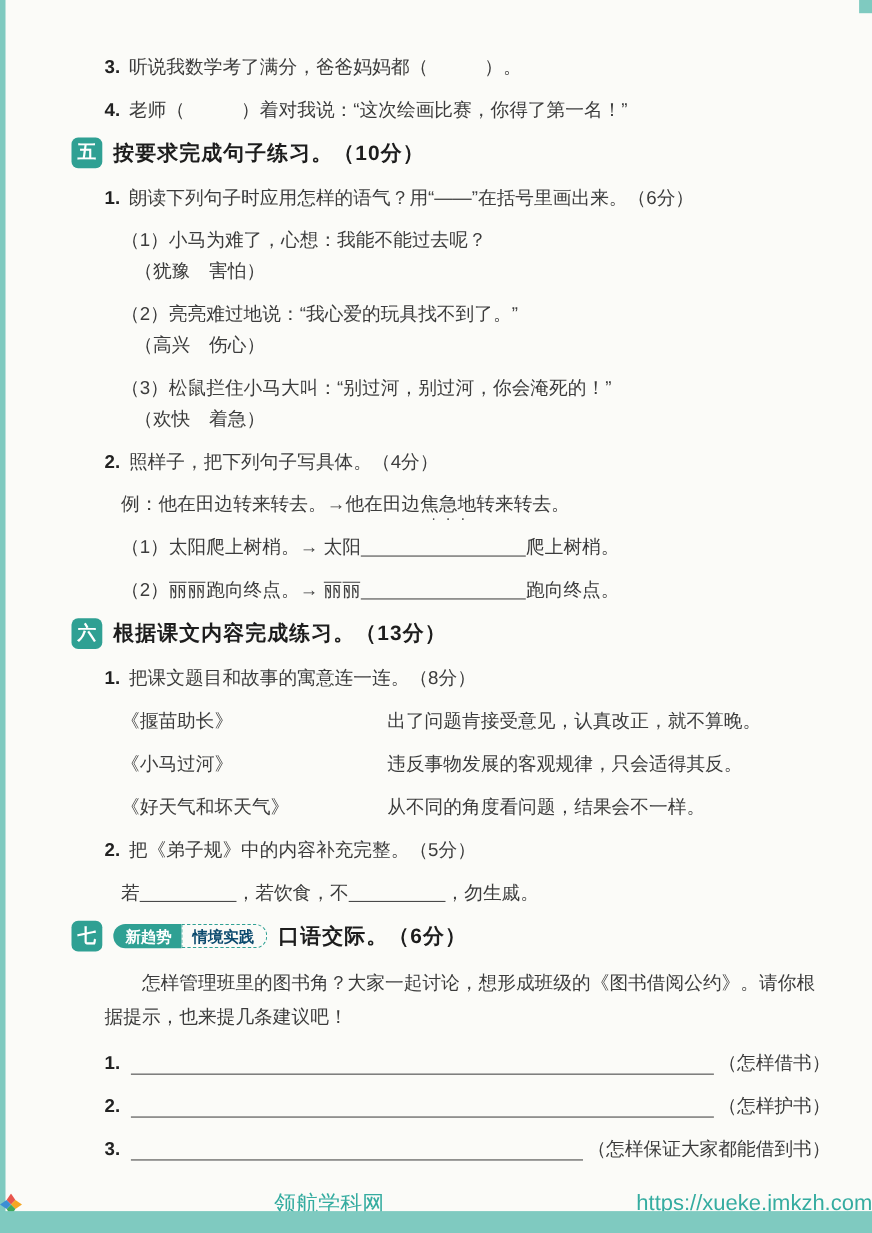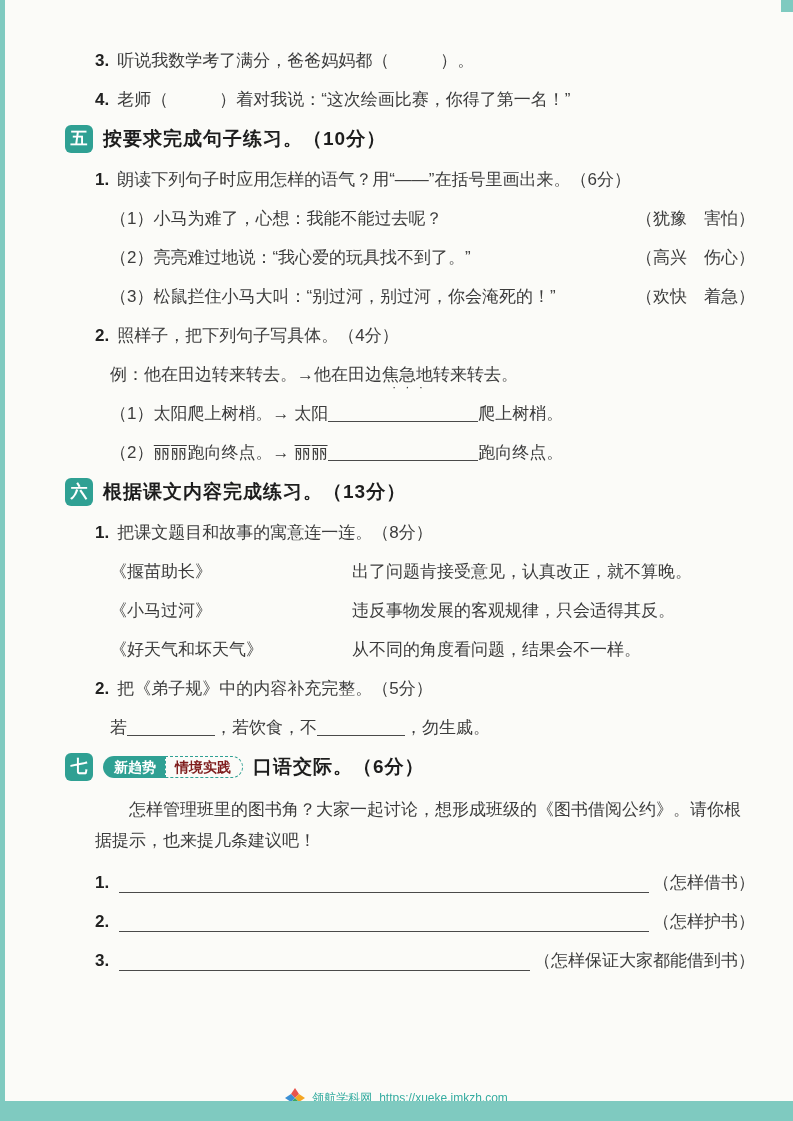--- a/index.html
+++ b/index.html
@@ -25,21 +25,21 @@
   .sec-header { display:flex; align-items:center; margin:6px 0 13px 0; }
   .badge {
     width:28px; height:28px; flex:0 0 28px;
     background:#2fa093; color:#fff;
     border-radius:6px; text-align:center;
     font-size:17px; font-weight:bold; line-height:28px;
     margin-right:10px;
   }
   .sec-title { font-size:19px; font-weight:bold; color:#1d1d1d; letter-spacing:1px; }
 
-  .between { display:flex; justify-content:space-between; }
+  .between { display:flex; justify-content:space-between;flex-direction:column; }
   .opts { white-space:nowrap; margin-left:12px; }
 
   .emph { position:relative; display:inline-block; }
   .emph .dots {
     position:absolute; left:50%; transform:translateX(-50%);
     top:21px; font-size:13px; line-height:10px;
     letter-spacing:9px; text-indent:9px; color:#3c3c3c; white-space:nowrap;
   }
 
   .blank { display:inline-block; border-bottom:1px solid #4a4a4a; height:20px; vertical-align:-3px; }
@@ -51,31 +51,31 @@
 
   .oral { display:flex; align-items:flex-end; }
   .blank-line { flex:1; border-bottom:1px solid #4a4a4a; height:22px; margin:0 4px 4px 2px; }
   .hint { white-space:nowrap;text-align:center; }
 
   .tag-solid {
     background:#2fa093; color:#fff; font-size:14px; font-weight:bold;
     padding:3px 9px 3px 11px; border-radius:12px 0 0 12px; line-height:16px;
   }
   .tag-dashed {
-    border:1px dashed #2fa093; color:#7f1d1d; font-size:14px; font-weight:bold;
+    border:1px dashed #2fa093; color:#0c4a6e; font-size:14px; font-weight:bold;
     padding:2px 11px 2px 9px; border-radius:0 12px 12px 0; line-height:16px;
     margin-right:10px;
   }
 
   .para { line-height:31px; text-indent:2em; margin-bottom:13px; }
 
   .footer {
     position:absolute; left:0; bottom:13px; width:100%;
-    display:flex; justify-content:center; align-items:center;
-    color:#35aca0; font-size:12px; gap:7px;
+    display:flex; justify-content:space-between; align-items:center;
+    color:#35aca0; font-size:20px; gap:7px;
   }
   .footer .logo { display:inline-flex; }
 </style>
 </head>
 <body>
 
 <div>
   <div class="strip-left"></div>
   <div class="corner-mark"></div>
 

